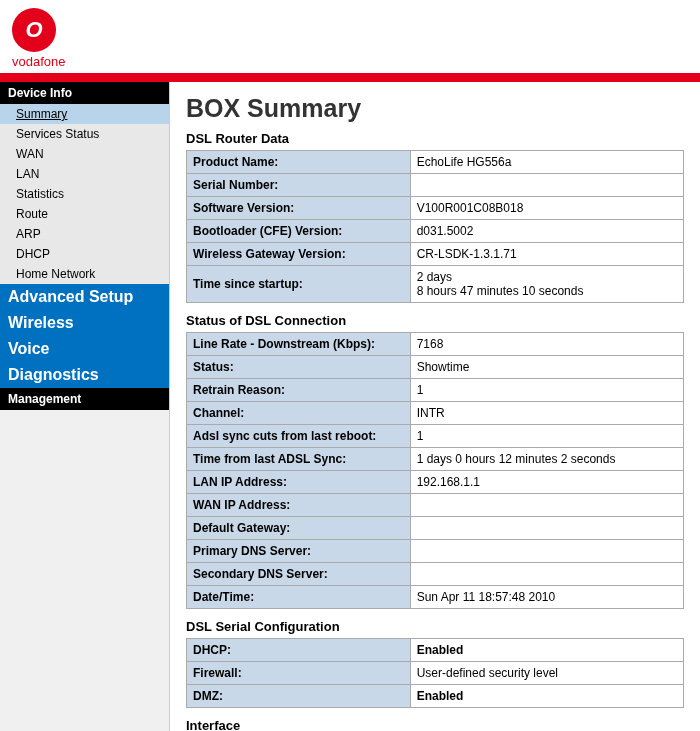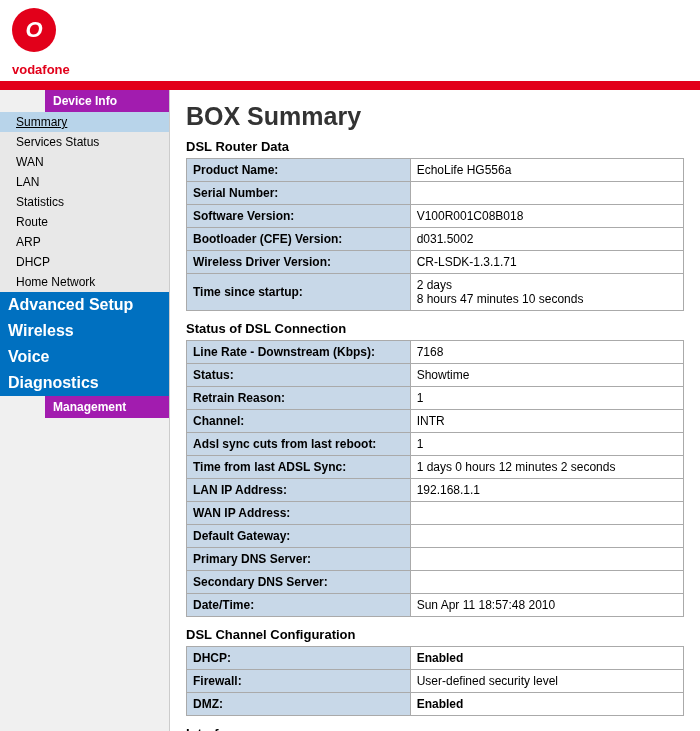--- a/index.html
+++ b/index.html
@@ -2,29 +2,29 @@
 <html><head>
   <meta charset="utf-8">
   <style>
     * { margin: 0; padding: 0; box-sizing: border-box; }
     body { font-family: Arial, sans-serif; font-size: 12px; background: #fff; width: 700px; min-height: 731px; }
 
     
     .header { background: #fff; padding: 8px 12px 4px 12px; border-bottom: 3px solid #e2001a; display: flex; align-items: center; }
     .vodafone-logo { display: flex; flex-direction: column; align-items: flex-start; }
     .vodafone-circle { width: 44px; height: 44px; background: #e2001a; border-radius: 50%; display: flex; align-items: center; justify-content: center; color: white; font-size: 22px; font-weight: bold; font-style: italic; }
-    .vodafone-text { color: #e2001a; font-size: 13px; font-weight: bold; margin-top: 10px; }
+    .vodafone-text { color: #e2001a; font-size: 13px; font-weight: normal; margin-top: 2px; }
     .red-bar { height: 6px; background: #e2001a; width: 100%; }
 
     
     .main-layout { display: flex; min-height: 680px; }
 
     
     .sidebar { width: 170px; min-width: 170px; background: #f0f0f0; border-right: 1px solid #ccc; }
-    .sidebar-section { background: #a21caf; color: white; padding: 4px 8px; font-weight: bold; font-size: 12px; cursor: pointer; margin-left: 45px; }
+    .sidebar-section { background: #000000; color: white; padding: 4px 8px; font-weight: bold; font-size: 12px; cursor: pointer; }
     .sidebar-item { padding: 3px 8px 3px 16px; font-size: 12px; color: #000; cursor: pointer; background: #e8e8e8; }
     .sidebar-item.selected { background: #b8d4ea; color: #000; text-decoration: underline; }
     .sidebar-group-active { background: #0070c0; color: white; padding: 4px 8px; font-weight: bold; font-size: 16px; }
 
     
     .content { flex: 1; padding: 12px 16px; position: relative; overflow: hidden; }
 
     .watermark { position: absolute; top: 80px; left: 50%; transform: translateX(-30%); font-size: 64px; color: rgba(180,180,180,0.25); font-weight: bold; white-space: nowrap; pointer-events: none; z-index: 0; font-family: Georgia, serif; }
 
     .page-title { font-size: 25px; font-weight: bold; color: #333; position: relative; z-index: 1; }
@@ -88,21 +88,21 @@
           </tr>
           <tr>
             <td>Software Version:</td>
             <td style="white-space: pre-line;">V100R001C08B018</td>
           </tr>
           <tr>
             <td>Bootloader (CFE) Version:</td>
             <td style="white-space: pre-line;">d031.5002</td>
           </tr>
           <tr>
-            <td>Wireless Driver Version:</td>
+            <td>Wireless Gateway Version:</td>
             <td style="white-space: pre-line;">CR-LSDK-1.3.1.71</td>
           </tr>
           <tr>
             <td>Time since startup:</td>
             <td style="white-space: pre-line;">2 days
 8 hours 47 minutes 10 seconds</td>
           </tr>
         </tbody>
     </table>
 
@@ -153,21 +153,21 @@
             <td>Secondary DNS Server:</td>
             <td></td>
           </tr>
           <tr>
             <td>Date/Time:</td>
             <td>Sun Apr 11 18:57:48 2010</td>
           </tr>
         </tbody>
     </table>
 
-    <div class="section-title">DSL Channel Configuration</div>
+    <div class="section-title">DSL Serial Configuration</div>
     <table class="data-table">
       <tbody id="dsl-config-rows">
           <tr class="bold-value">
             <td>DHCP:</td>
             <td>Enabled</td>
           </tr>
           <tr>
             <td>Firewall:</td>
             <td>User-defined security level</td>
           </tr>

